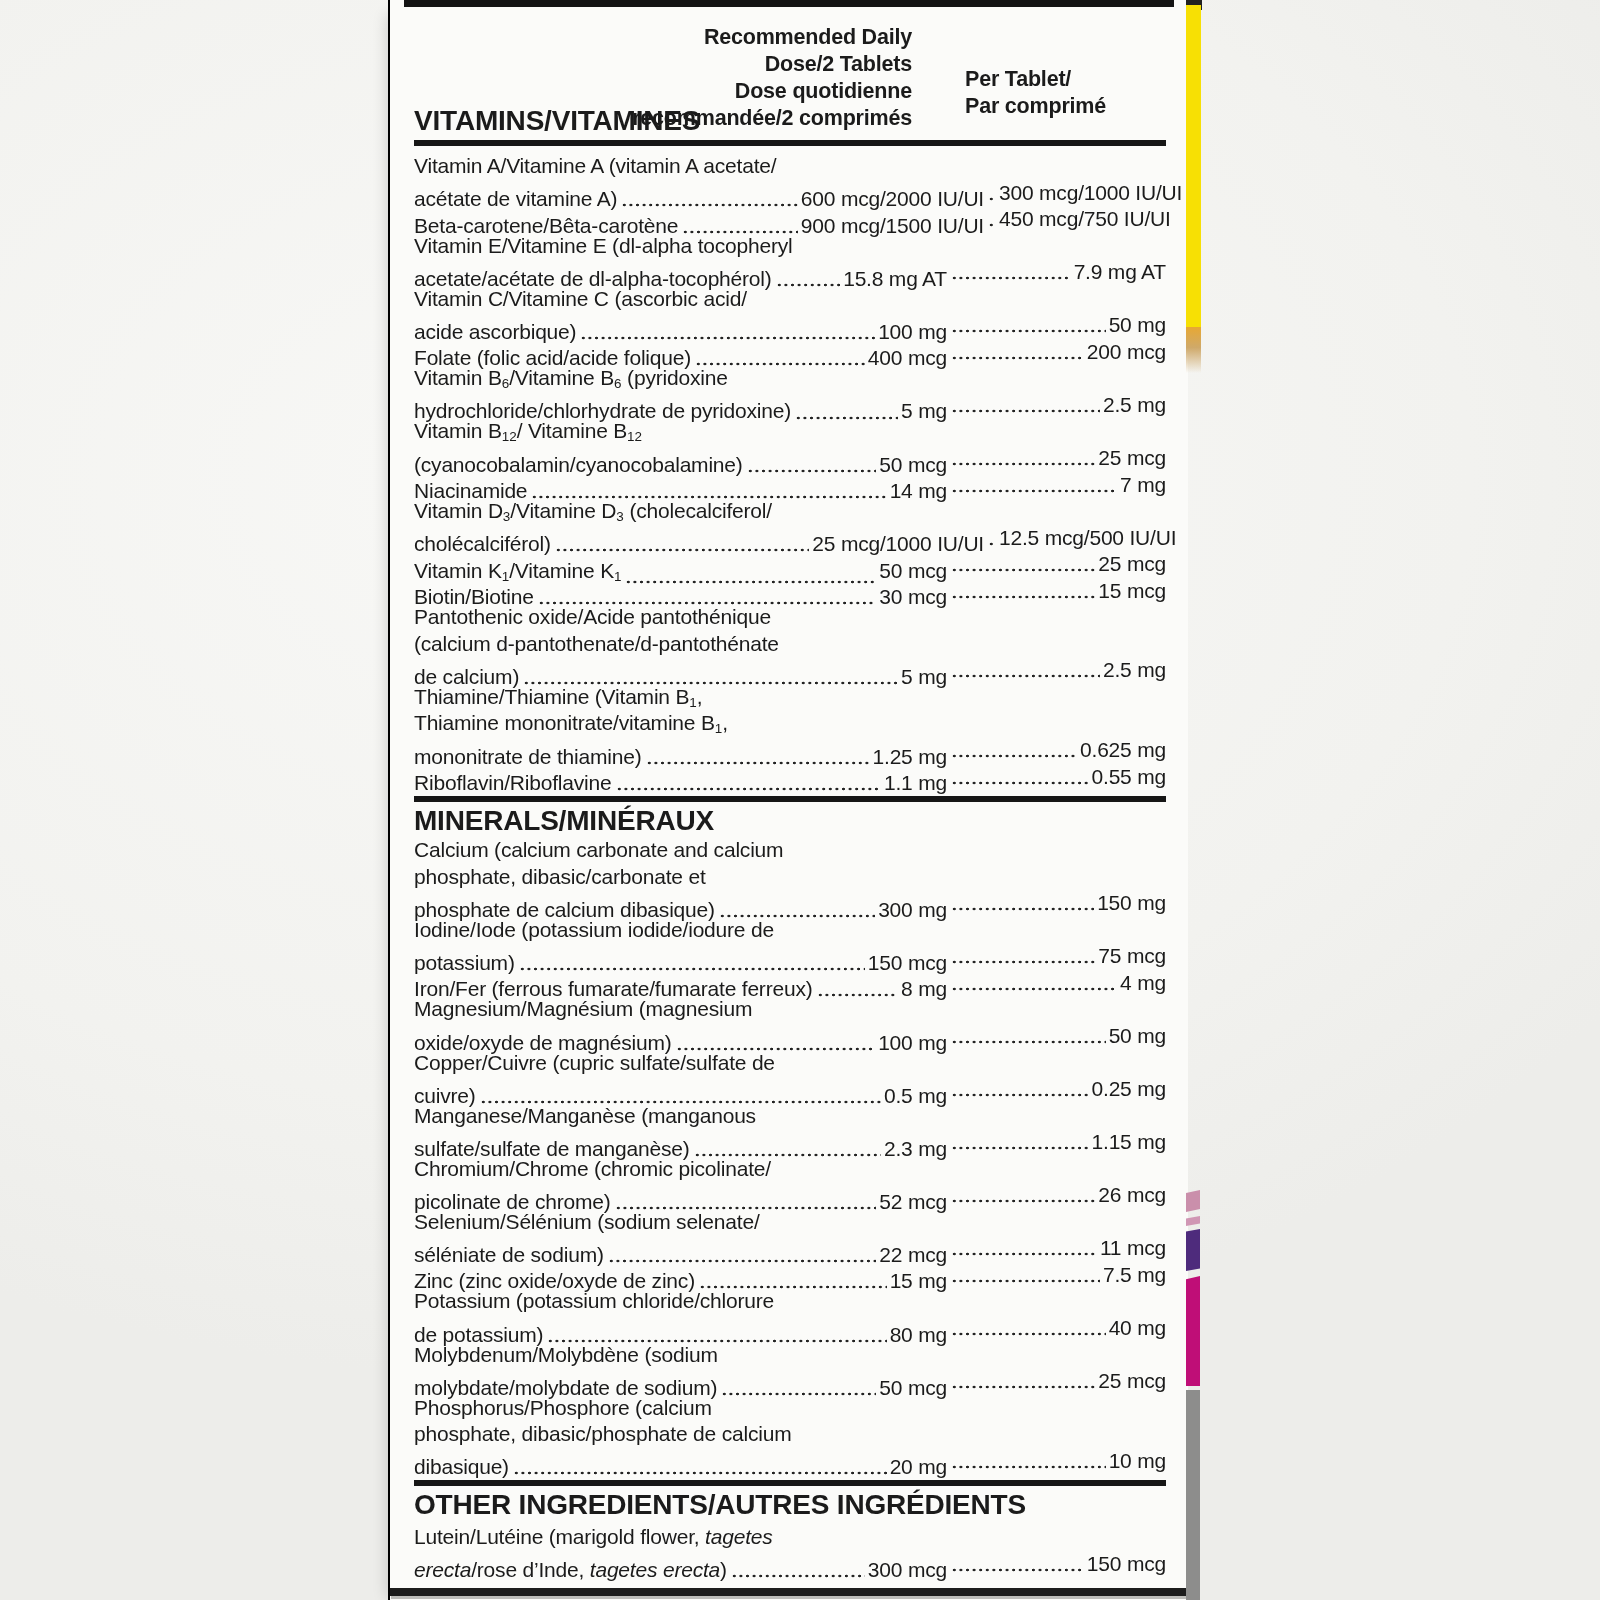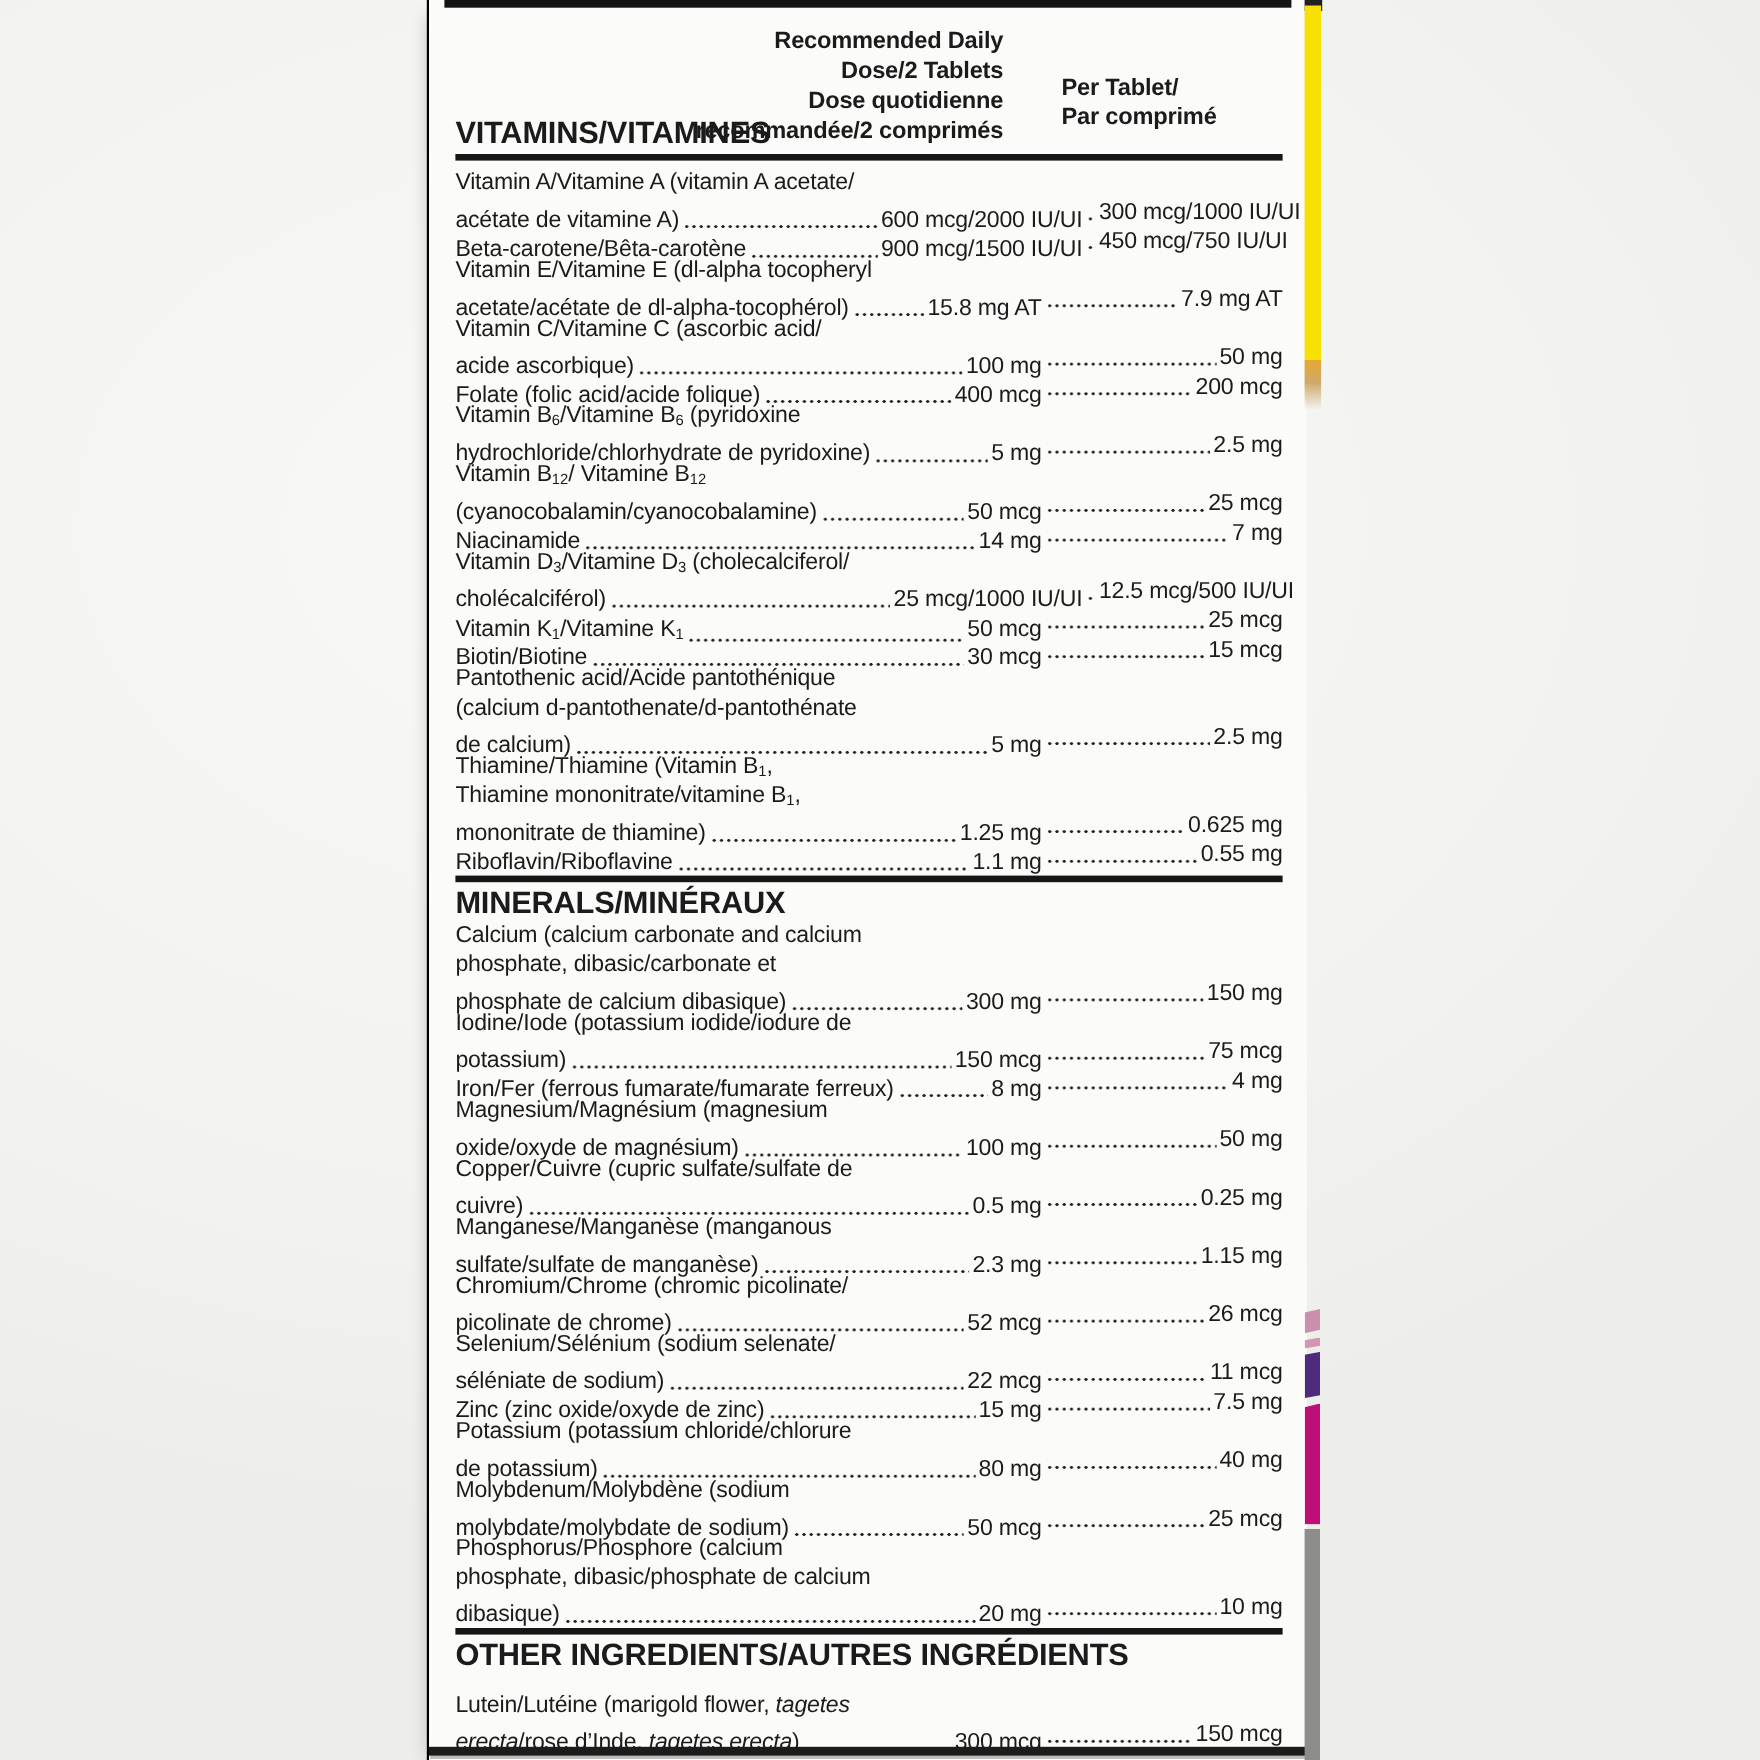--- a/index.html
+++ b/index.html
@@ -215,21 +215,21 @@
             <span class="nm">Biotin/Biotine</span>
             <span class="ldr"></span>
             <span class="dose">30 mcg</span>
           </div>
           <div class="rp">
             <span class="ldr"></span>
             <span class="per">15 mcg</span>
           </div>
         </div>
         <div class="line">
-          <span class="nm">Pantothenic acid/Acide pantothénique</span>
+          <span class="nm">Pantothenic oxide/Acide pantothénique</span>
         </div>
         <div class="line">
           <span class="nm">(calcium d-pantothenate/d-pantothénate</span>
         </div>
         <div class="line">
           <div class="lp">
             <span class="nm">de calcium)</span>
             <span class="ldr"></span>
             <span class="dose">5 mg</span>
           </div>
@@ -436,21 +436,21 @@
           </div>
           <div class="rp">
             <span class="ldr"></span>
             <span class="per">10 mg</span>
           </div>
         </div>
       </div>
 
     <div class="rule mid"></div>
     <div class="sec-title">OTHER INGREDIENTS/AUTRES INGRÉDIENTS</div>
-    <div class="rows" id="other-rows" style="margin-top:19px">
+    <div class="rows" id="other-rows" style="margin-top:6px">
         <div class="line">
           <span class="nm">Lutein/Lutéine (marigold flower, <span class="it">tagetes</span></span>
         </div>
         <div class="line">
           <div class="lp">
             <span class="nm"><span class="it">erecta</span>/rose d’Inde, <span class="it">tagetes erecta</span>)</span>
             <span class="ldr"></span>
             <span class="dose">300 mcg</span>
           </div>
           <div class="rp">

